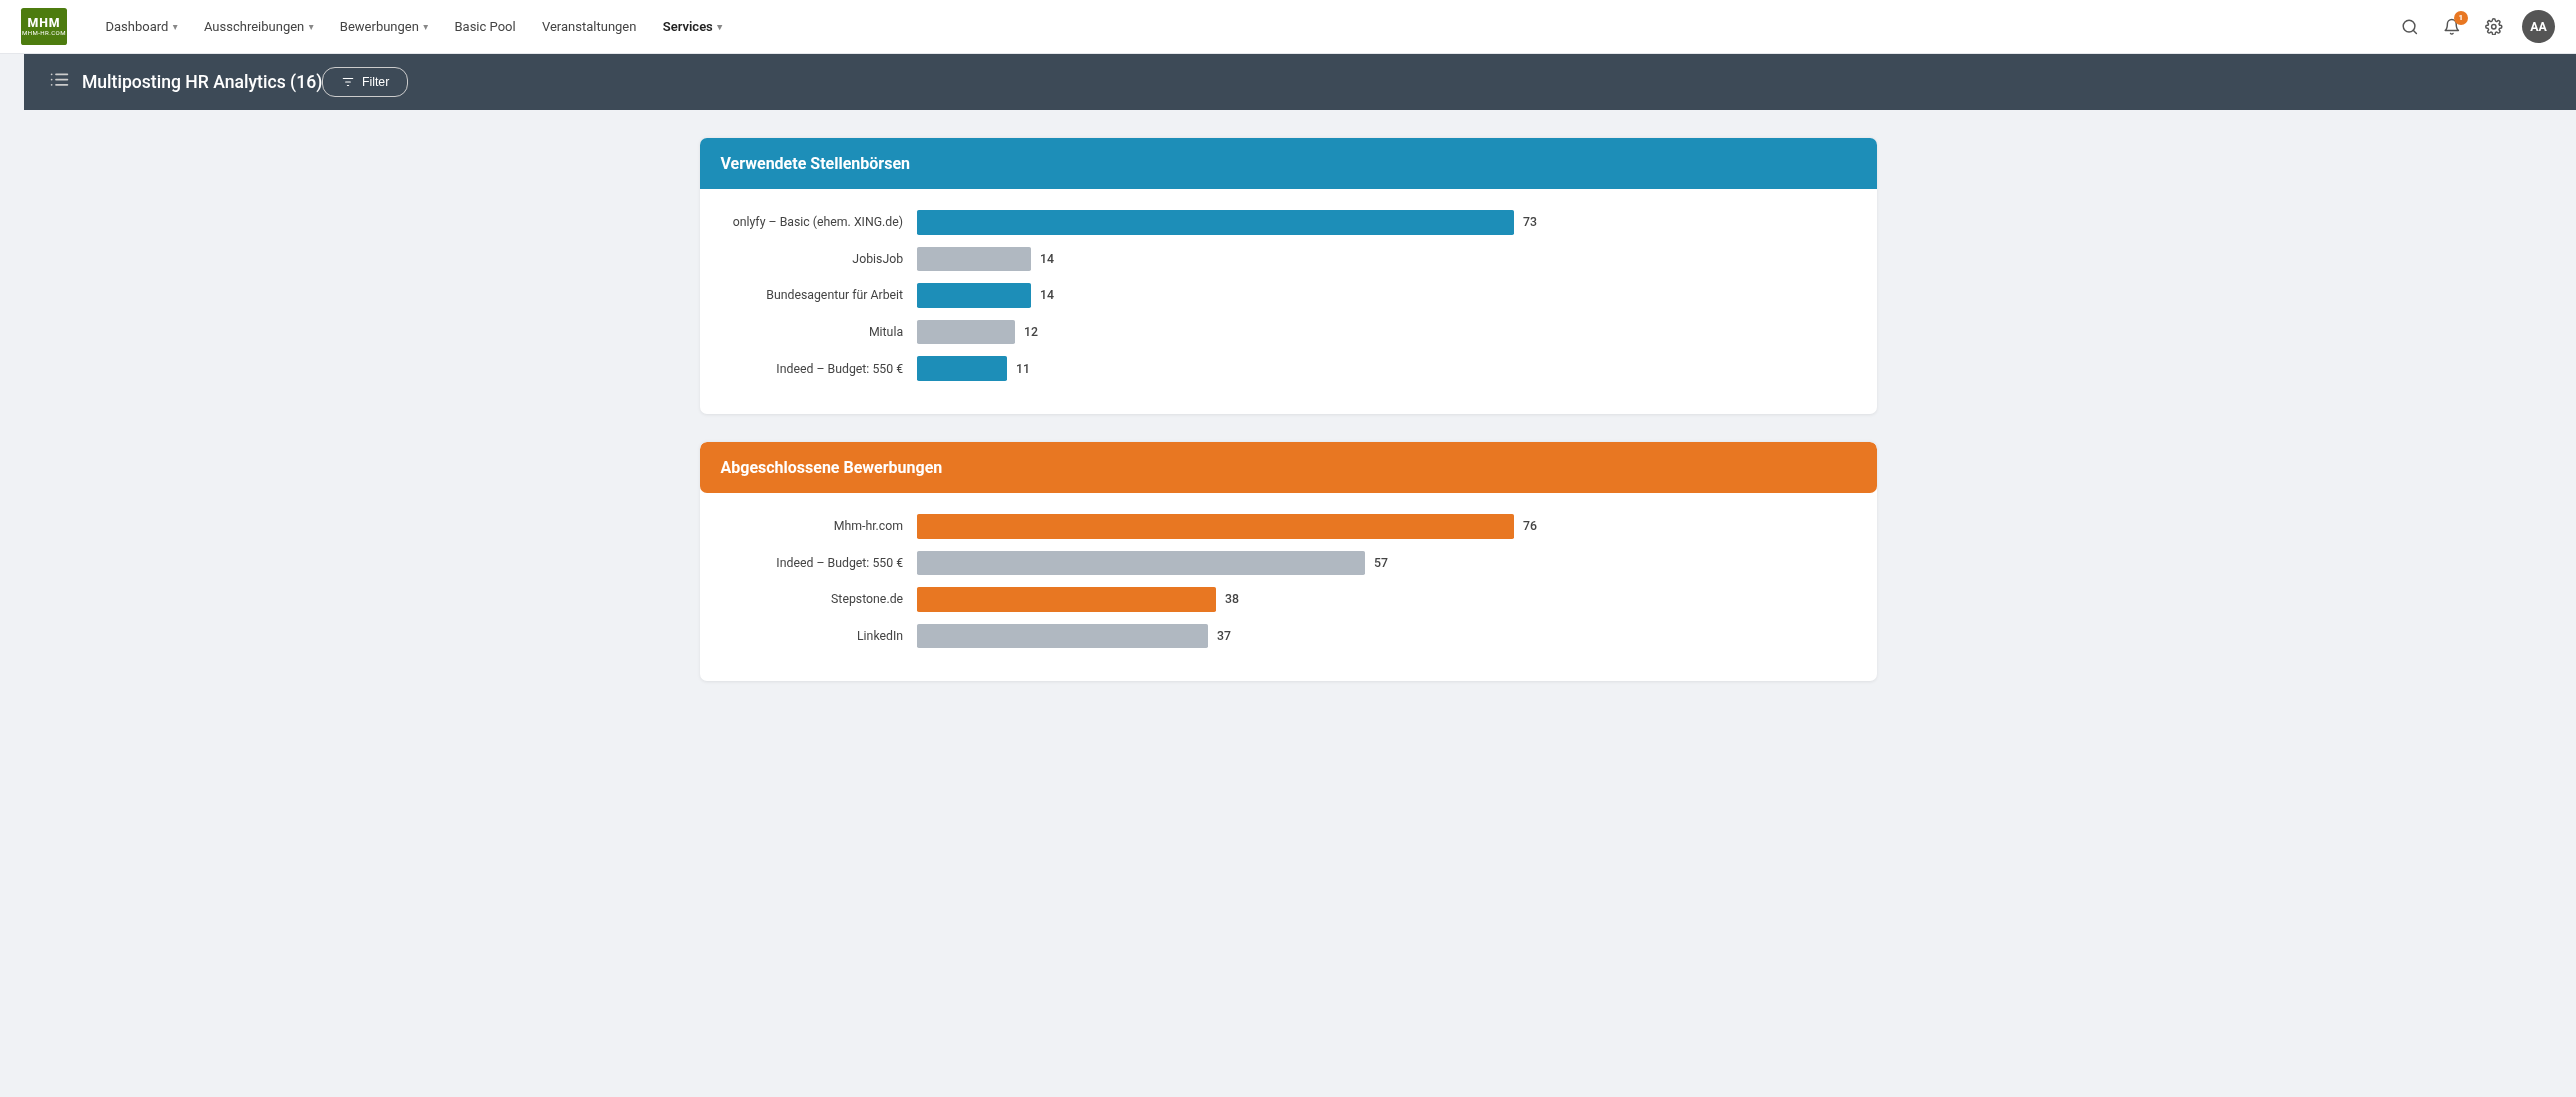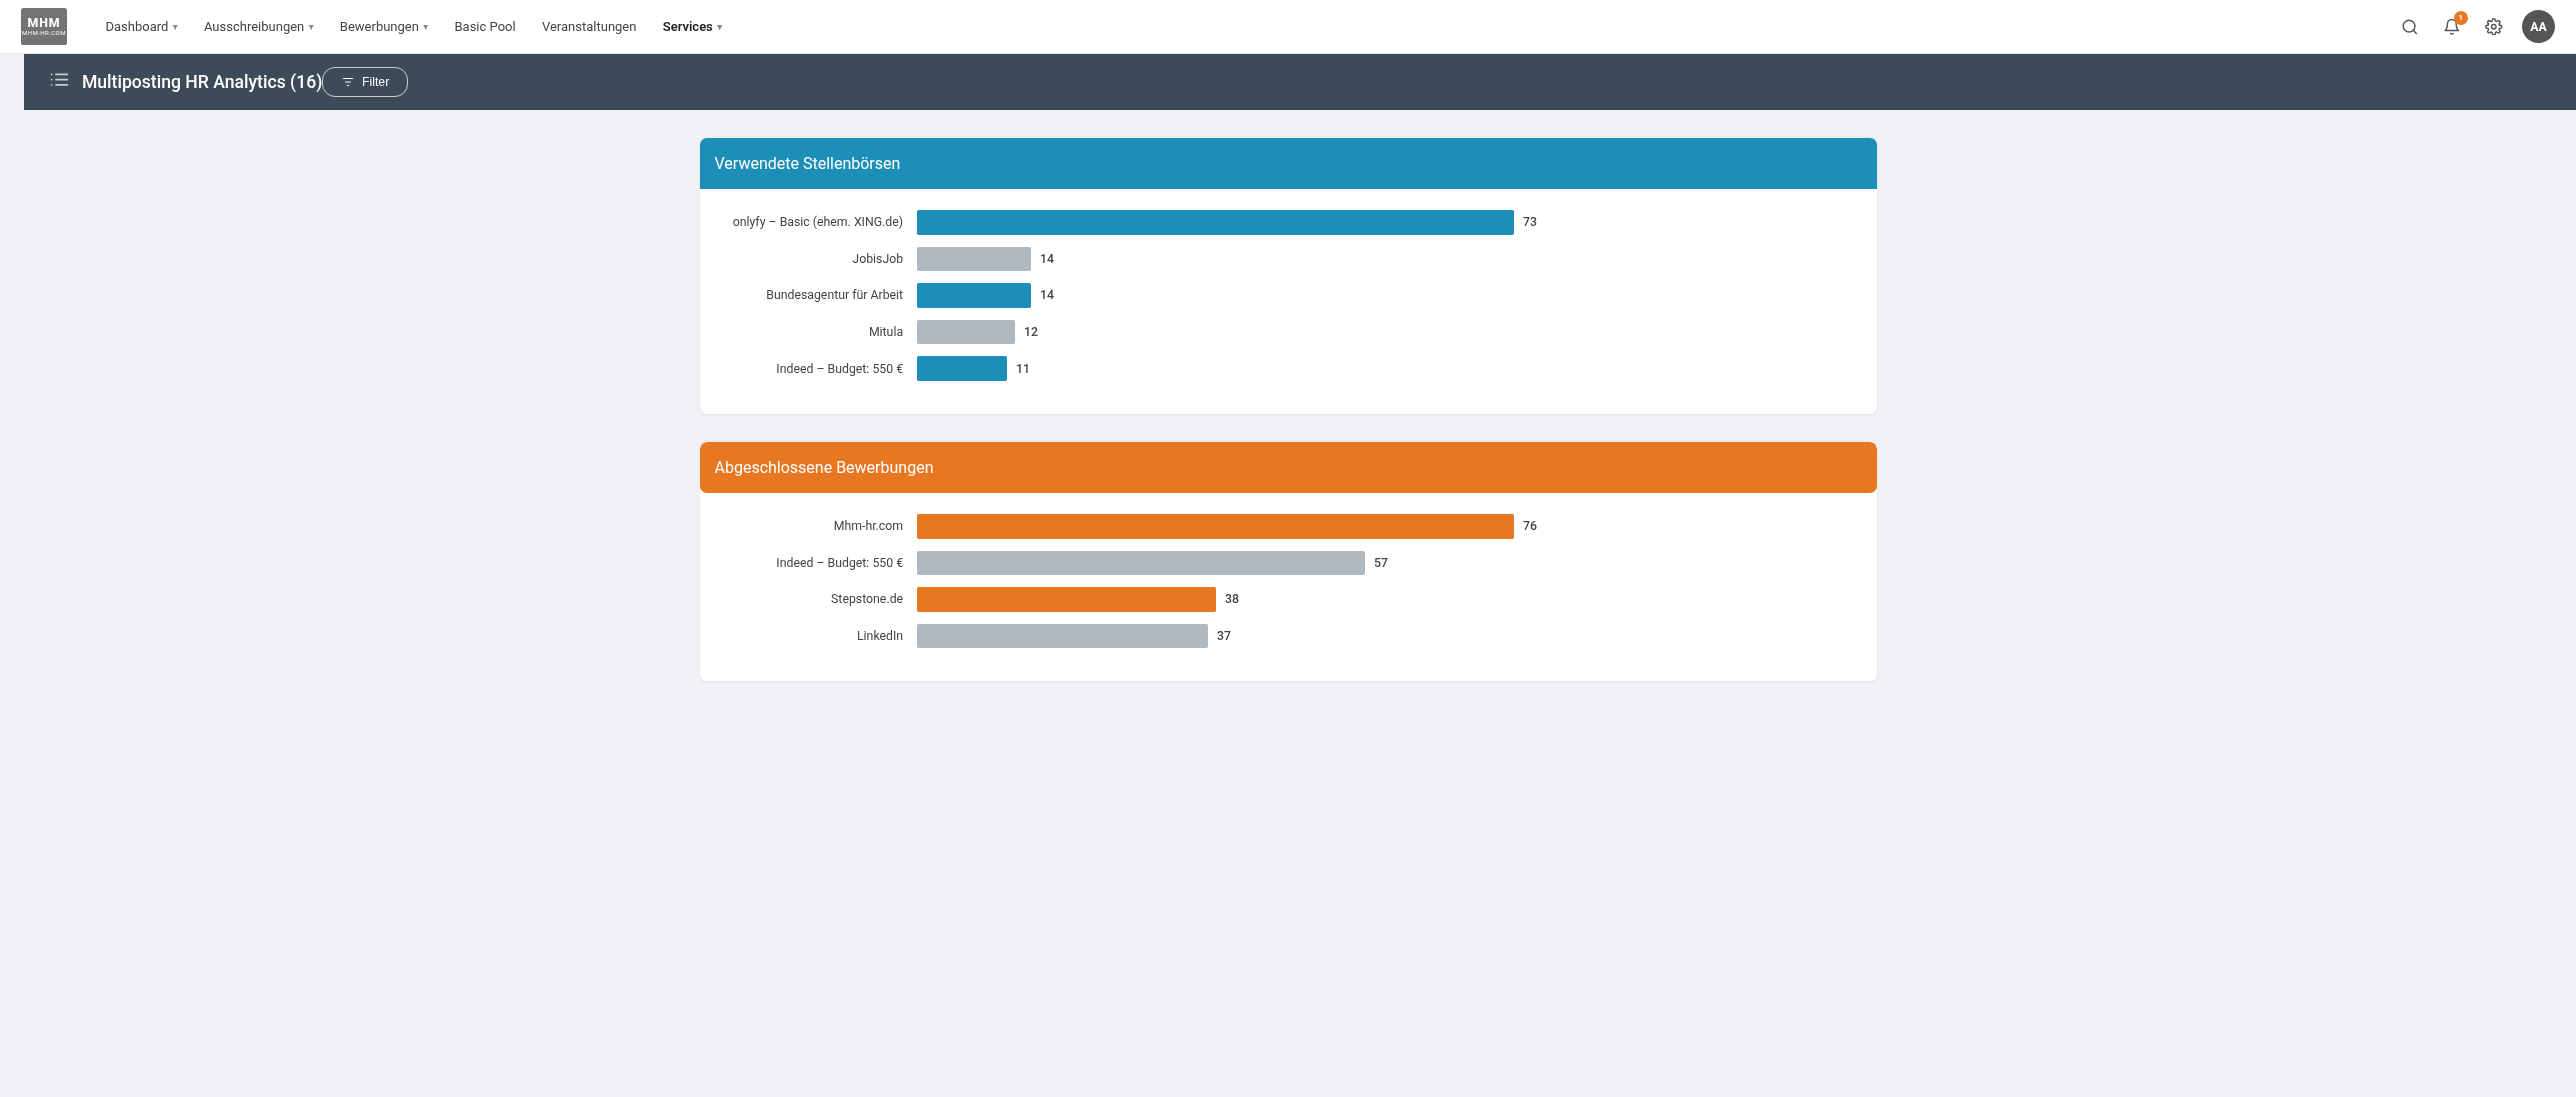--- a/index.html
+++ b/index.html
@@ -9,21 +9,21 @@
     .navbar {
       background: #fff;
       height: 54px;
       display: flex;
       align-items: center;
       padding: 0 21px;
       border-bottom: 0.9px solid #e5e7eb;
       gap: 0;
     }
     .logo-box {
-      background: #737373;
+      background: #4d7c0f;
       width: 46px;
       height: 37px;
       display: flex;
       flex-direction: column;
       align-items: center;
       justify-content: center;
       border-radius: 2.6px;
       margin-right: 28px;
       flex-shrink: 0;
     }
@@ -152,23 +152,23 @@
 
     
     .card {
       background: #fff;
       border-radius: 7px;
       overflow: hidden;
       margin-bottom: 28px;
       box-shadow: 0 0.9px 3.5px rgba(0,0,0,0.08);
     }
     .card-header {
-      padding: 16px 15px;
+      padding: 16px 21px;
       font-size: 16px;
-      font-weight: 400;
+      font-weight: 700;
       color: #fff;
     }
     .card-header.blue { background: #1d8eb8; }
     .card-header.orange { background: #e87722; border-radius: 7px; }
     .card-body {
       padding: 21px 24.6px;
     }
 
     
     .chart-row {

